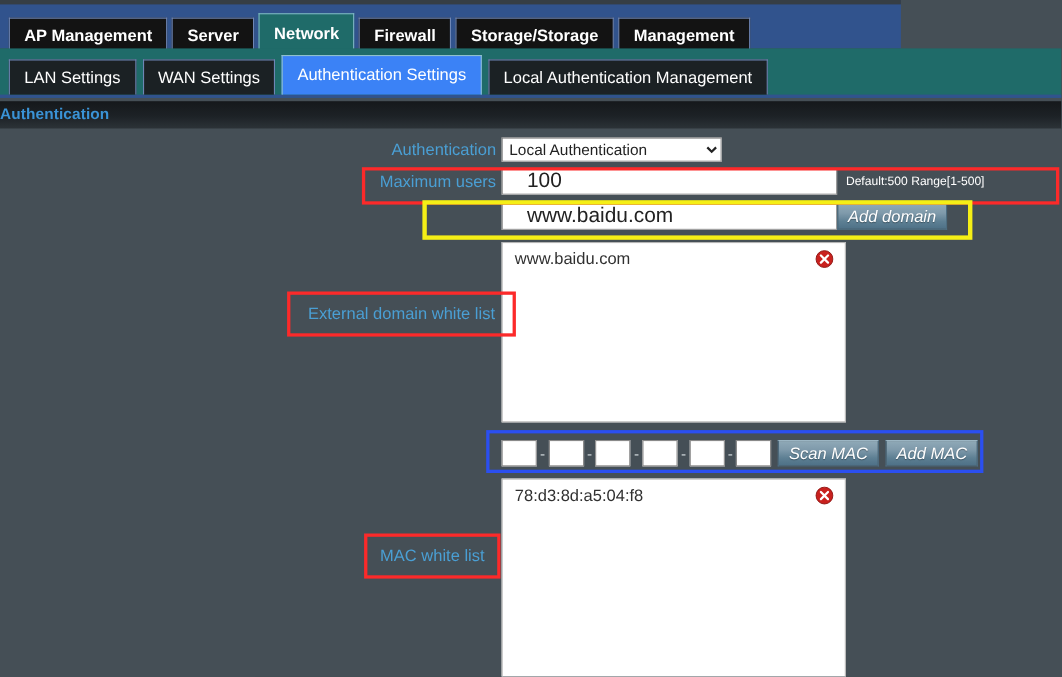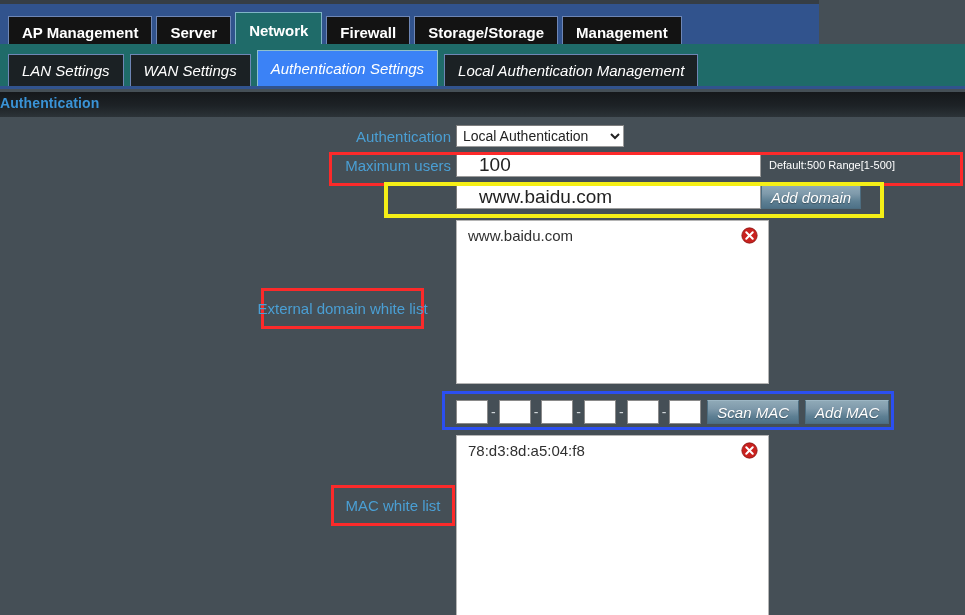--- a/index.html
+++ b/index.html
@@ -72,21 +72,20 @@
     height: 45px;
     background: #1f6b69;
     box-sizing: border-box;
     border-bottom: 3px solid #31538d;
   }
   .subbar-inner {
     display: flex;
     align-items: flex-end;
     height: 42px;
     padding-left: 8px;
-    font-style: italic;
   }
   .sub-tab {
     height: 32px;
     line-height: 32px;
     padding: 0 13px;
     margin-right: 6px;
     background: #1b2124;
     color: #ffffff;
     font-size: 15px;
     border: 1px solid #6e86b5;
@@ -156,21 +155,21 @@
 
   select.txtinput {
     font-size: 14px;
     padding: 0 2px;
   }
 
   
   #row-auth { left: 351px; top: 8px; }
   #row-auth .lbl { width: 100px; margin-right: 5px; }
   #sel-auth {
-    width: 168px;
+    width: 200px;
     height: 22px;
   }
 
   
   #row-max { left: 340px; top: 36px; }
   #row-max .lbl { width: 111px; margin-right: 5px; }
   #inp-max {
     width: 305px;
     height: 24px;
   }
@@ -279,21 +278,21 @@
     border: 3px solid #fc2a2a;
     box-sizing: border-box;
     display: flex;
     align-items: center;
     justify-content: center;
     color: #4a9fd4;
     font-size: 15px;
     background: transparent;
     white-space: nowrap;
   }
-  #anno-extdomain { left: 261px; top: 288px; width: 163px; height: 41px; }
+  #anno-extdomain { left: 261px; top: 265px; width: 208px; height: 41px; }
   #anno-macwhite  { left: 331px; top: 485px; width: 124px; height: 41px; }
 
   
   #anno-maxusers { left: 329px; top: 152px; width: 634px; height: 34px; }
   #anno-adddomain{ left: 384px; top: 182px; width: 500px; height: 36px; }
   #anno-macentry { left: 442px; top: 391px; width: 452px; height: 39px; }
 </style>
 </head>
 <body>
 

